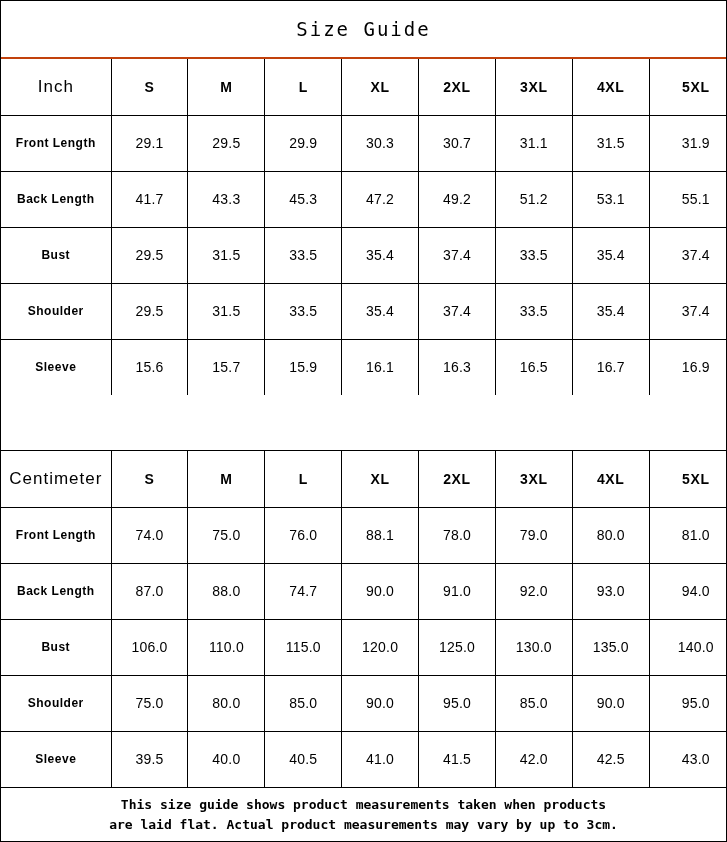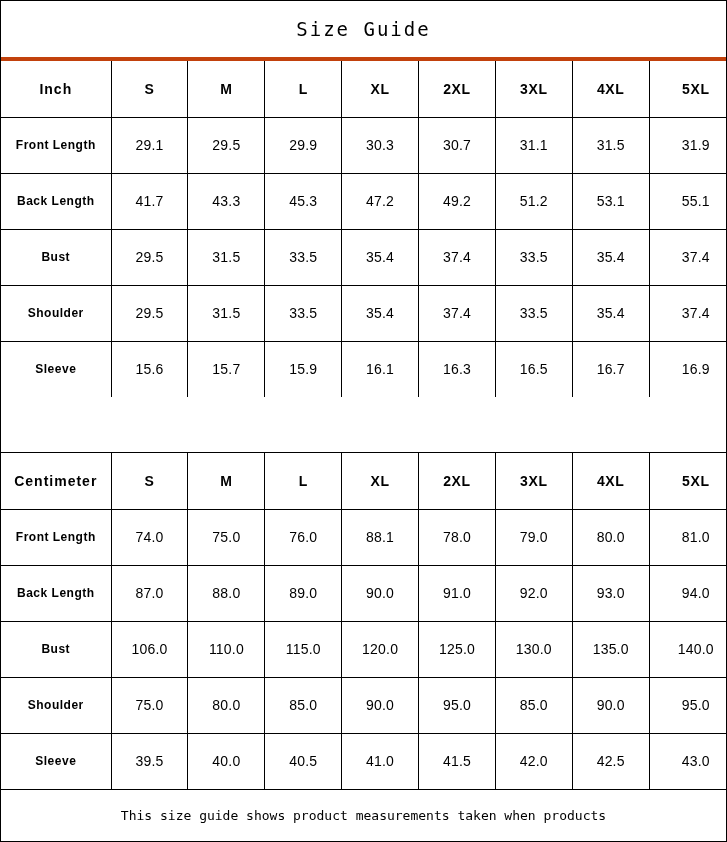--- a/index.html
+++ b/index.html
@@ -21,21 +21,21 @@
     box-sizing: border-box;
     border: 1px solid #000000;
     display: flex;
     flex-direction: column;
   }
 
   
   .title-row {
     height: 56px;
     flex: 0 0 56px;
-    border-bottom: 4px solid #c2410c;
+    border-bottom: 2px solid #c2410c;
     display: flex;
     align-items: center;
     justify-content: center;
   }
   .title-text {
     font-family: "DejaVu Sans Mono", "Liberation Mono", monospace;
     font-size: 19px;
     font-weight: 400;
     letter-spacing: 2px;
     color: #000000;
@@ -74,22 +74,22 @@
   }
 
   .col-size { width: 76.8px; }
 
   .hdr-cell {
     font-size: 14px;
     font-weight: 700;
     letter-spacing: 0.6px;
   }
   .hdr-unit {
-    font-size: 14px;
-    font-weight: 700;
+    font-size: 17px;
+    font-weight: 400;
     letter-spacing: 1px;
   }
   .row-label {
     font-size: 12px;
     font-weight: 700;
     letter-spacing: 0.5px;
   }
   .data-cell {
     font-size: 14px;
     font-weight: 400;
@@ -110,21 +110,21 @@
     display: flex;
     flex-direction: column;
     align-items: center;
     justify-content: center;
     text-align: center;
     padding: 0 18px;
   }
   .footer-line {
     font-family: "DejaVu Sans Mono", "Liberation Mono", monospace;
     font-size: 13px;
-    font-weight: 400;
+    font-weight: 700;
     line-height: 20px;
     letter-spacing: 0px;
     white-space: nowrap;
   }
 
   .tbl-wrap { flex: 0 0 auto; }
 </style>
 </head>
 <body>
 
@@ -238,21 +238,21 @@
           <td class="data-cell col-size">78.0</td>
           <td class="data-cell col-size">79.0</td>
           <td class="data-cell col-size">80.0</td>
           <td class="data-cell col-size">81.0</td>
         </tr>
 
         <tr>
           <td class="row-label">Back Length</td>
           <td class="data-cell col-size">87.0</td>
           <td class="data-cell col-size">88.0</td>
-          <td class="data-cell col-size">89.0</td>
+          <td class="data-cell col-size">74.7</td>
           <td class="data-cell col-size">90.0</td>
           <td class="data-cell col-size">91.0</td>
           <td class="data-cell col-size">92.0</td>
           <td class="data-cell col-size">93.0</td>
           <td class="data-cell col-size">94.0</td>
         </tr>
 
         <tr>
           <td class="row-label">Bust</td>
           <td class="data-cell col-size">106.0</td>
@@ -287,15 +287,16 @@
           <td class="data-cell col-size">42.0</td>
           <td class="data-cell col-size">42.5</td>
           <td class="data-cell col-size">43.0</td>
         </tr>
       </tbody>
     </table>
   </div>
 
   <div class="footer-note">
     <div class="footer-line">This size guide shows product measurements taken when products</div>
+    <div class="footer-line">are laid flat. Actual product measurements may vary by up to 3cm.</div>
   </div>
 
 </div>
 
 </body></html>

